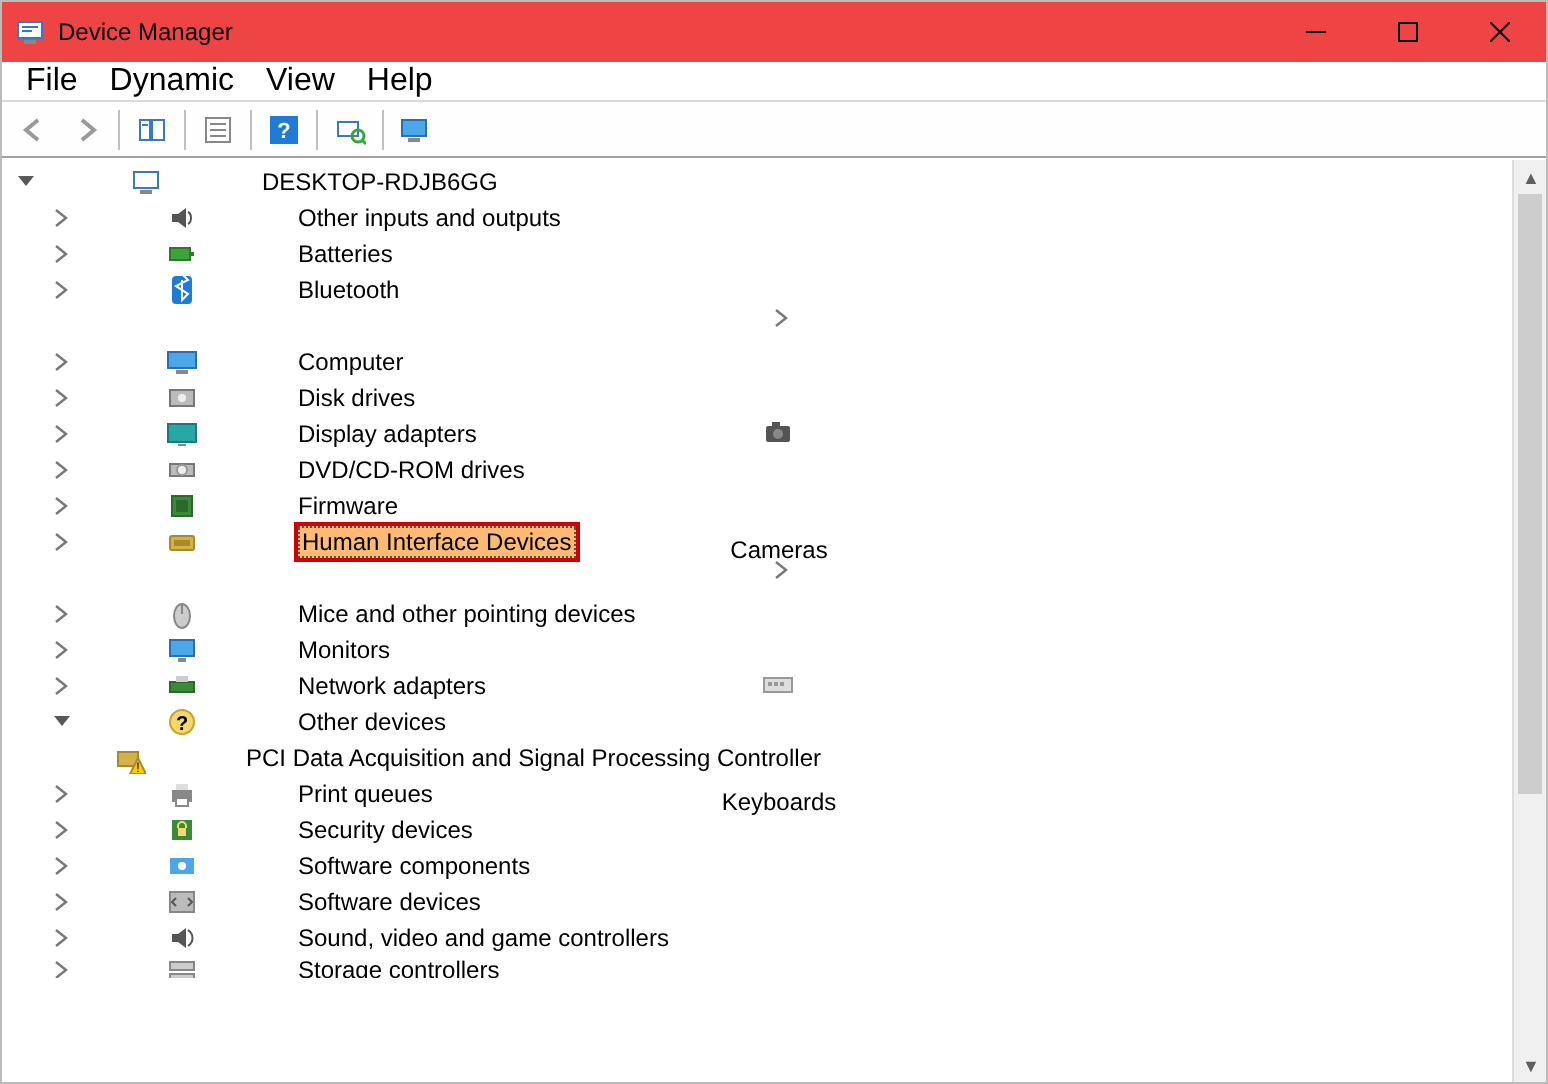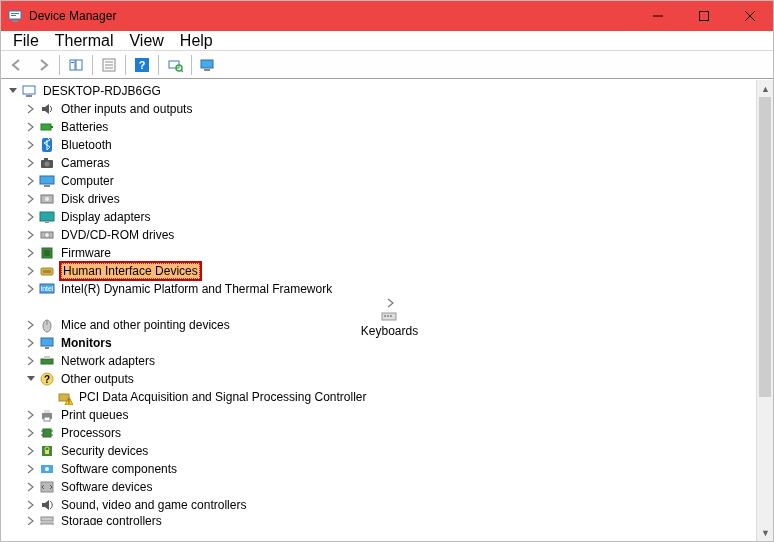--- a/index.html
+++ b/index.html
@@ -9,21 +9,21 @@
   .titlebar .title{flex:1;font-size:12px;}
   .win-btns{display:flex;height:100%;}
   .win-btn{width:46px;height:30px;display:flex;align-items:center;justify-content:center;font-family:Arial,sans-serif;font-size:13px;}
   .menubar{height:20px;display:flex;align-items:center;padding:0 4px;border-bottom:1px solid #d9d9d9;font-size:16px;}
   .menu-item{padding:0 8px;height:100%;display:flex;align-items:center;}
   .toolbar{height:28px;display:flex;align-items:center;padding:0 4px;border-bottom:1px solid #a0a0a0;gap:2px;background:#fefefe;}
   .tb-btn{width:24px;height:24px;border:1px solid transparent;display:flex;align-items:center;justify-content:center;}
   .tb-sep{width:1px;height:20px;background:#c0c0c0;margin:0 2px;}
   .content{position:absolute;top:79px;left:0;right:0;bottom:0;display:flex;}
   .tree{flex:1;overflow-y:hidden;overflow-x:hidden;padding:2px 0 0 4px;}
-  .node{display:flex;align-items:center;height:18px;white-space:nowrap;}
+  .node{display:flex;align-items:center;height:18px;white-space:nowrap;gap:44px;}
   .expander{width:14px;height:14px;display:flex;align-items:center;justify-content:center;color:#555;font-size:10px;cursor:default;}
   .node-icon{width:16px;height:16px;margin:0 4px 0 2px;display:flex;align-items:center;justify-content:center;}
   .node-label{padding:0 2px;}
   .sel{background:#fdba74;border:1px dotted #555;padding:0 1px;}
   .scrollbar{width:17px;background:#f0f0f0;border-left:1px solid #ddd;position:relative;}
   .sb-arrow{width:17px;height:17px;display:flex;align-items:center;justify-content:center;color:#606060;font-size:9px;}
   .sb-thumb{position:absolute;left:2px;right:2px;top:17px;height:300px;background:#cdcdcd;}
   .highlight-box{border:2px solid #d40000;padding:0;line-height:16px;}
   svg{display:block;}
 </style>
@@ -55,21 +55,21 @@
         <svg width="10" height="10">
           <line x1="0" y1="0" x2="10" y2="10" stroke="#000"></line>
           <line x1="10" y1="0" x2="0" y2="10" stroke="#000"></line>
         </svg>
       </div>
   </div>
 </div>
 
 <div class="menubar">
   <div class="menu-item">File</div>
-  <div class="menu-item">Thermal</div>
+  <div class="menu-item">Dynamic</div>
   <div class="menu-item">View</div>
   <div class="menu-item">Help</div>
 </div>
 
 <div class="toolbar">
   <div class="tb-btn">
       <svg width="16" height="16">
         <path d="M10 3 L4 8 L10 13" fill="none" stroke="#999" stroke-width="2"></path>
       </svg>
     </div>
@@ -170,21 +170,21 @@
           </svg>
         </span>
     <span class="node-icon">
           <svg width="16" height="16" viewBox="0 0 16 16">
             <rect x="3" y="1" width="10" height="14" rx="2" fill="#1e7cd6"></rect>
             <path d="M8 3v10l3-3-6-4 6-3-3-3" fill="none" stroke="#fff" stroke-width="1"></path>
           </svg>
         </span>
     <span class="node-label">Bluetooth</span>
   </div>
-      <div class="node" style="padding-left:18px;">
+      <div class="node" style="padding-left:18px;flex-direction:column;">
     <span class="expander">
           <svg width="10" height="10">
             <path d="M3 1l5 4-5 4" fill="none" stroke="#777" stroke-width="1.2"></path>
           </svg>
         </span>
     <span class="node-icon">
           <svg width="16" height="16" viewBox="0 0 16 16">
             <rect x="2" y="5" width="12" height="8" fill="#555" rx="1"></rect>
             <circle cx="8" cy="9" r="2.5" fill="#888"></circle>
             <rect x="5" y="3" width="4" height="2" fill="#555"></rect>
@@ -268,34 +268,20 @@
             <path d="M3 1l5 4-5 4" fill="none" stroke="#777" stroke-width="1.2"></path>
           </svg>
         </span>
     <span class="node-icon">
           <svg width="16" height="16" viewBox="0 0 16 16">
             <rect x="2" y="5" width="12" height="7" fill="#d4b24a" stroke="#a88a2a" rx="1"></rect>
             <rect x="4" y="7" width="8" height="3" fill="#a88a2a"></rect>
           </svg>
         </span>
     <span class="highlight-box"><span class="node-label sel">Human Interface Devices</span></span>
-  </div>
-      <div class="node" style="padding-left:18px;">
-    <span class="expander">
-          <svg width="10" height="10">
-            <path d="M3 1l5 4-5 4" fill="none" stroke="#777" stroke-width="1.2"></path>
-          </svg>
-        </span>
-    <span class="node-icon">
-          <svg width="16" height="16" viewBox="0 0 16 16">
-            <rect x="1" y="3" width="14" height="9" fill="#4aa8e8" stroke="#2a6db0"></rect>
-            <text x="8" y="10" text-anchor="middle" fill="#fff" font-size="7">intel</text>
-          </svg>
-        </span>
-    <span class="node-label">Intel(R) Dynamic Platform and Thermal Framework</span>
   </div>
       <div class="node" style="padding-left:18px;flex-direction:column;">
     <span class="expander">
           <svg width="10" height="10">
             <path d="M3 1l5 4-5 4" fill="none" stroke="#777" stroke-width="1.2"></path>
           </svg>
         </span>
     <span class="node-icon">
           <svg width="16" height="16" viewBox="0 0 16 16">
             <rect x="1" y="5" width="14" height="7" fill="#ddd" stroke="#999"></rect>
@@ -313,21 +299,21 @@
           </svg>
         </span>
     <span class="node-icon">
           <svg width="16" height="16" viewBox="0 0 16 16">
             <ellipse cx="8" cy="9" rx="4" ry="6" fill="#ccc" stroke="#888"></ellipse>
             <line x1="8" y1="3" x2="8" y2="8" stroke="#888"></line>
           </svg>
         </span>
     <span class="node-label">Mice and other pointing devices</span>
   </div>
-      <div class="node" style="padding-left:18px;font-weight:bold;">
+      <div class="node" style="padding-left:18px;">
     <span class="expander">
           <svg width="10" height="10">
             <path d="M3 1l5 4-5 4" fill="none" stroke="#777" stroke-width="1.2"></path>
           </svg>
         </span>
     <span class="node-icon">
           <svg width="16" height="16" viewBox="0 0 16 16">
             <rect x="2" y="3" width="12" height="8" fill="#4aa8e8" stroke="#2a6db0"></rect>
             <rect x="6" y="12" width="4" height="2" fill="#888"></rect>
           </svg>
@@ -353,21 +339,21 @@
           <svg width="10" height="10">
             <path d="M2 2l4 5 4-5" fill="#595959"></path>
           </svg>
         </span>
     <span class="node-icon">
           <svg width="16" height="16" viewBox="0 0 16 16">
             <circle cx="8" cy="8" r="6" fill="#f5d76e" stroke="#c9a227"></circle>
             <text x="8" y="12" text-anchor="middle" fill="#000" font-size="10" font-weight="bold">?</text>
           </svg>
         </span>
-    <span class="node-label">Other outputs</span>
+    <span class="node-label">Other devices</span>
   </div>
       <div class="node" style="padding-left:50px">
         <span class="node-icon">
           <svg width="16" height="16" viewBox="0 0 16 16">
             <rect x="2" y="5" width="10" height="7" fill="#d4b24a" stroke="#a88a2a"></rect>
             <polygon points="12,8 16,16 8,16" fill="#ffcc00" stroke="#a88a2a"></polygon>
             <text x="12" y="15" text-anchor="middle" font-size="7" fill="#000">!</text>
           </svg>
         </span>
         <span class="node-label">PCI Data Acquisition and Signal Processing Controller</span>
@@ -379,37 +365,20 @@
           </svg>
         </span>
     <span class="node-icon">
           <svg width="16" height="16" viewBox="0 0 16 16">
             <rect x="3" y="6" width="10" height="6" fill="#888"></rect>
             <rect x="5" y="3" width="6" height="3" fill="#ddd"></rect>
             <rect x="5" y="10" width="6" height="4" fill="#fff" stroke="#888"></rect>
           </svg>
         </span>
     <span class="node-label">Print queues</span>
-  </div>
-      <div class="node" style="padding-left:18px;">
-    <span class="expander">
-          <svg width="10" height="10">
-            <path d="M3 1l5 4-5 4" fill="none" stroke="#777" stroke-width="1.2"></path>
-          </svg>
-        </span>
-    <span class="node-icon">
-          <svg width="16" height="16" viewBox="0 0 16 16">
-            <rect x="4" y="4" width="8" height="8" fill="#3a8a3a" stroke="#2a6a2a"></rect>
-            <line x1="2" y1="6" x2="4" y2="6" stroke="#2a6a2a"></line>
-            <line x1="2" y1="10" x2="4" y2="10" stroke="#2a6a2a"></line>
-            <line x1="12" y1="6" x2="14" y2="6" stroke="#2a6a2a"></line>
-            <line x1="12" y1="10" x2="14" y2="10" stroke="#2a6a2a"></line>
-          </svg>
-        </span>
-    <span class="node-label">Processors</span>
   </div>
       <div class="node" style="padding-left:18px;">
     <span class="expander">
           <svg width="10" height="10">
             <path d="M3 1l5 4-5 4" fill="none" stroke="#777" stroke-width="1.2"></path>
           </svg>
         </span>
     <span class="node-icon">
           <svg width="16" height="16" viewBox="0 0 16 16">
             <rect x="3" y="3" width="10" height="10" fill="#3a8a3a"></rect>

